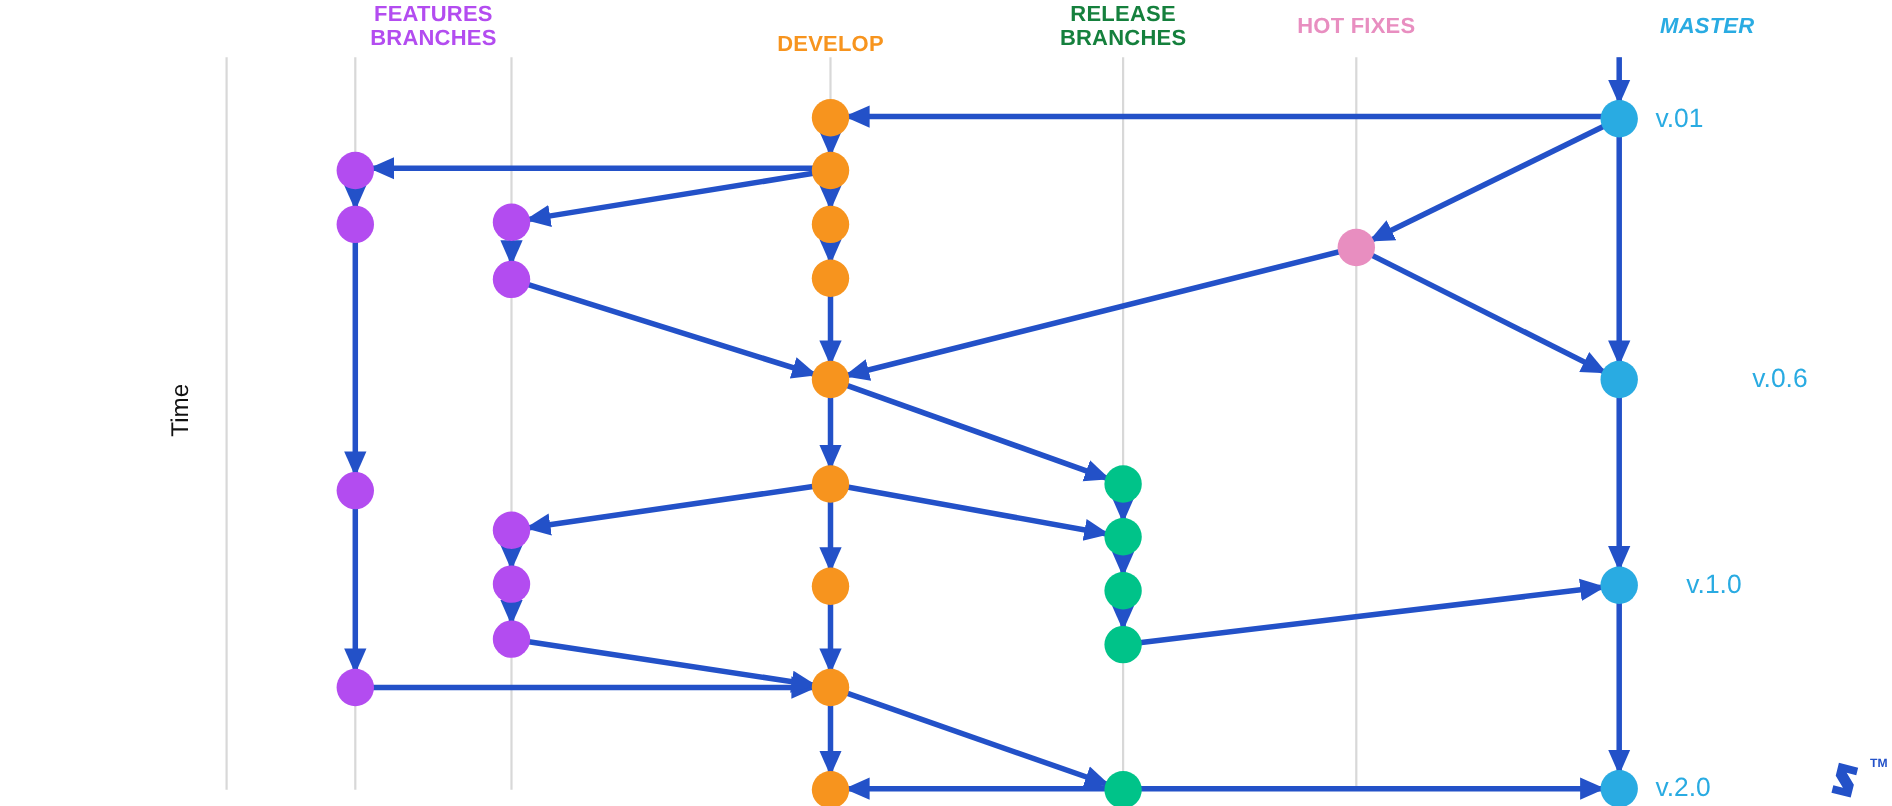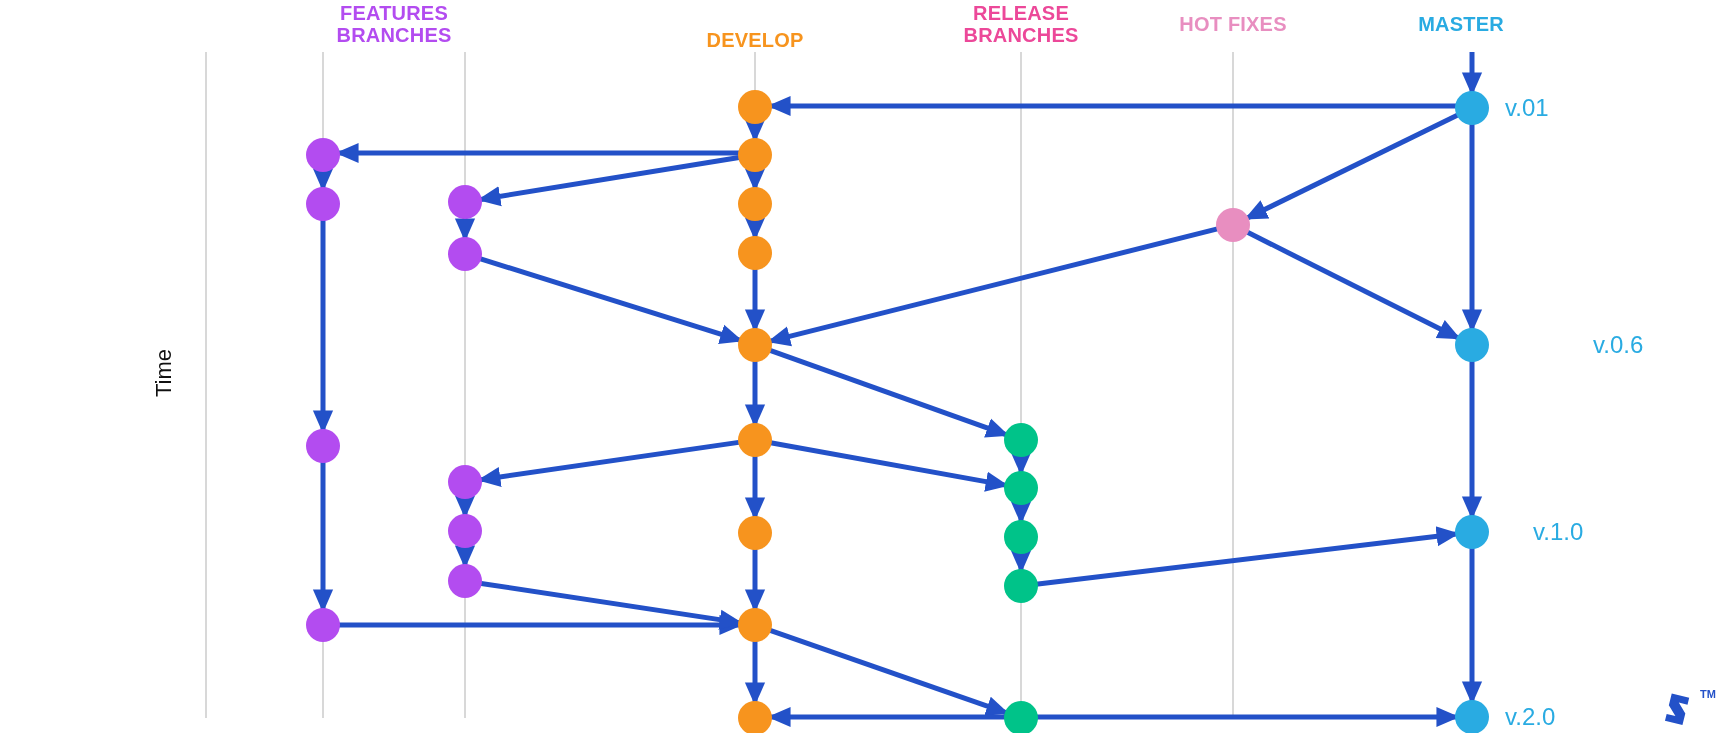--- a/index.html
+++ b/index.html
@@ -116,24 +116,24 @@
         <circle cx="1472" cy="345" r="17" fill="#29abe2"></circle>
         <circle cx="1472" cy="532" r="17" fill="#29abe2"></circle>
         <circle cx="1472" cy="717" r="17" fill="#29abe2"></circle>
       </g>
   </svg>
 
   <div id="headers-layer">
       <div class="col-header" style="left: 394px; top: 2px; color: rgb(179, 76, 240);">FEATURES
 BRANCHES</div>
       <div class="col-header" style="left: 755px; top: 13px; color: rgb(247, 148, 30); margin-top: 16px;">DEVELOP</div>
-      <div class="col-header" style="left: 1021px; top: 2px; color: #ec4899;">RELEASE
+      <div class="col-header" style="left: 1021px; top: 2px; color: #15803d;">RELEASE
 BRANCHES</div>
       <div class="col-header" style="left: 1233px; top: 13px; color: rgb(232, 142, 192);">HOT FIXES</div>
-      <div class="col-header" style="left: 1461px; top: 13px; color: rgb(41, 171, 226);">MASTER</div>
+      <div class="col-header" style="left: 1552px; top: 13px; color: rgb(41, 171, 226); font-style: italic;">MASTER</div>
     </div>
   <div id="versions-layer">
       <div class="version-label" style="left: 1505px; top: 108px; color: rgb(41, 171, 226);">v.01</div>
       <div class="version-label" style="left: 1593px; top: 345px; color: rgb(41, 171, 226);">v.0.6</div>
       <div class="version-label" style="left: 1505px; top: 532px; color: rgb(41, 171, 226); margin-left: 28px;">v.1.0</div>
       <div class="version-label" style="left: 1505px; top: 717px; color: rgb(41, 171, 226);">v.2.0</div>
     </div>
 
   <div id="time-axis-label" style="left: 140px; top: 360px;">Time</div>
 

